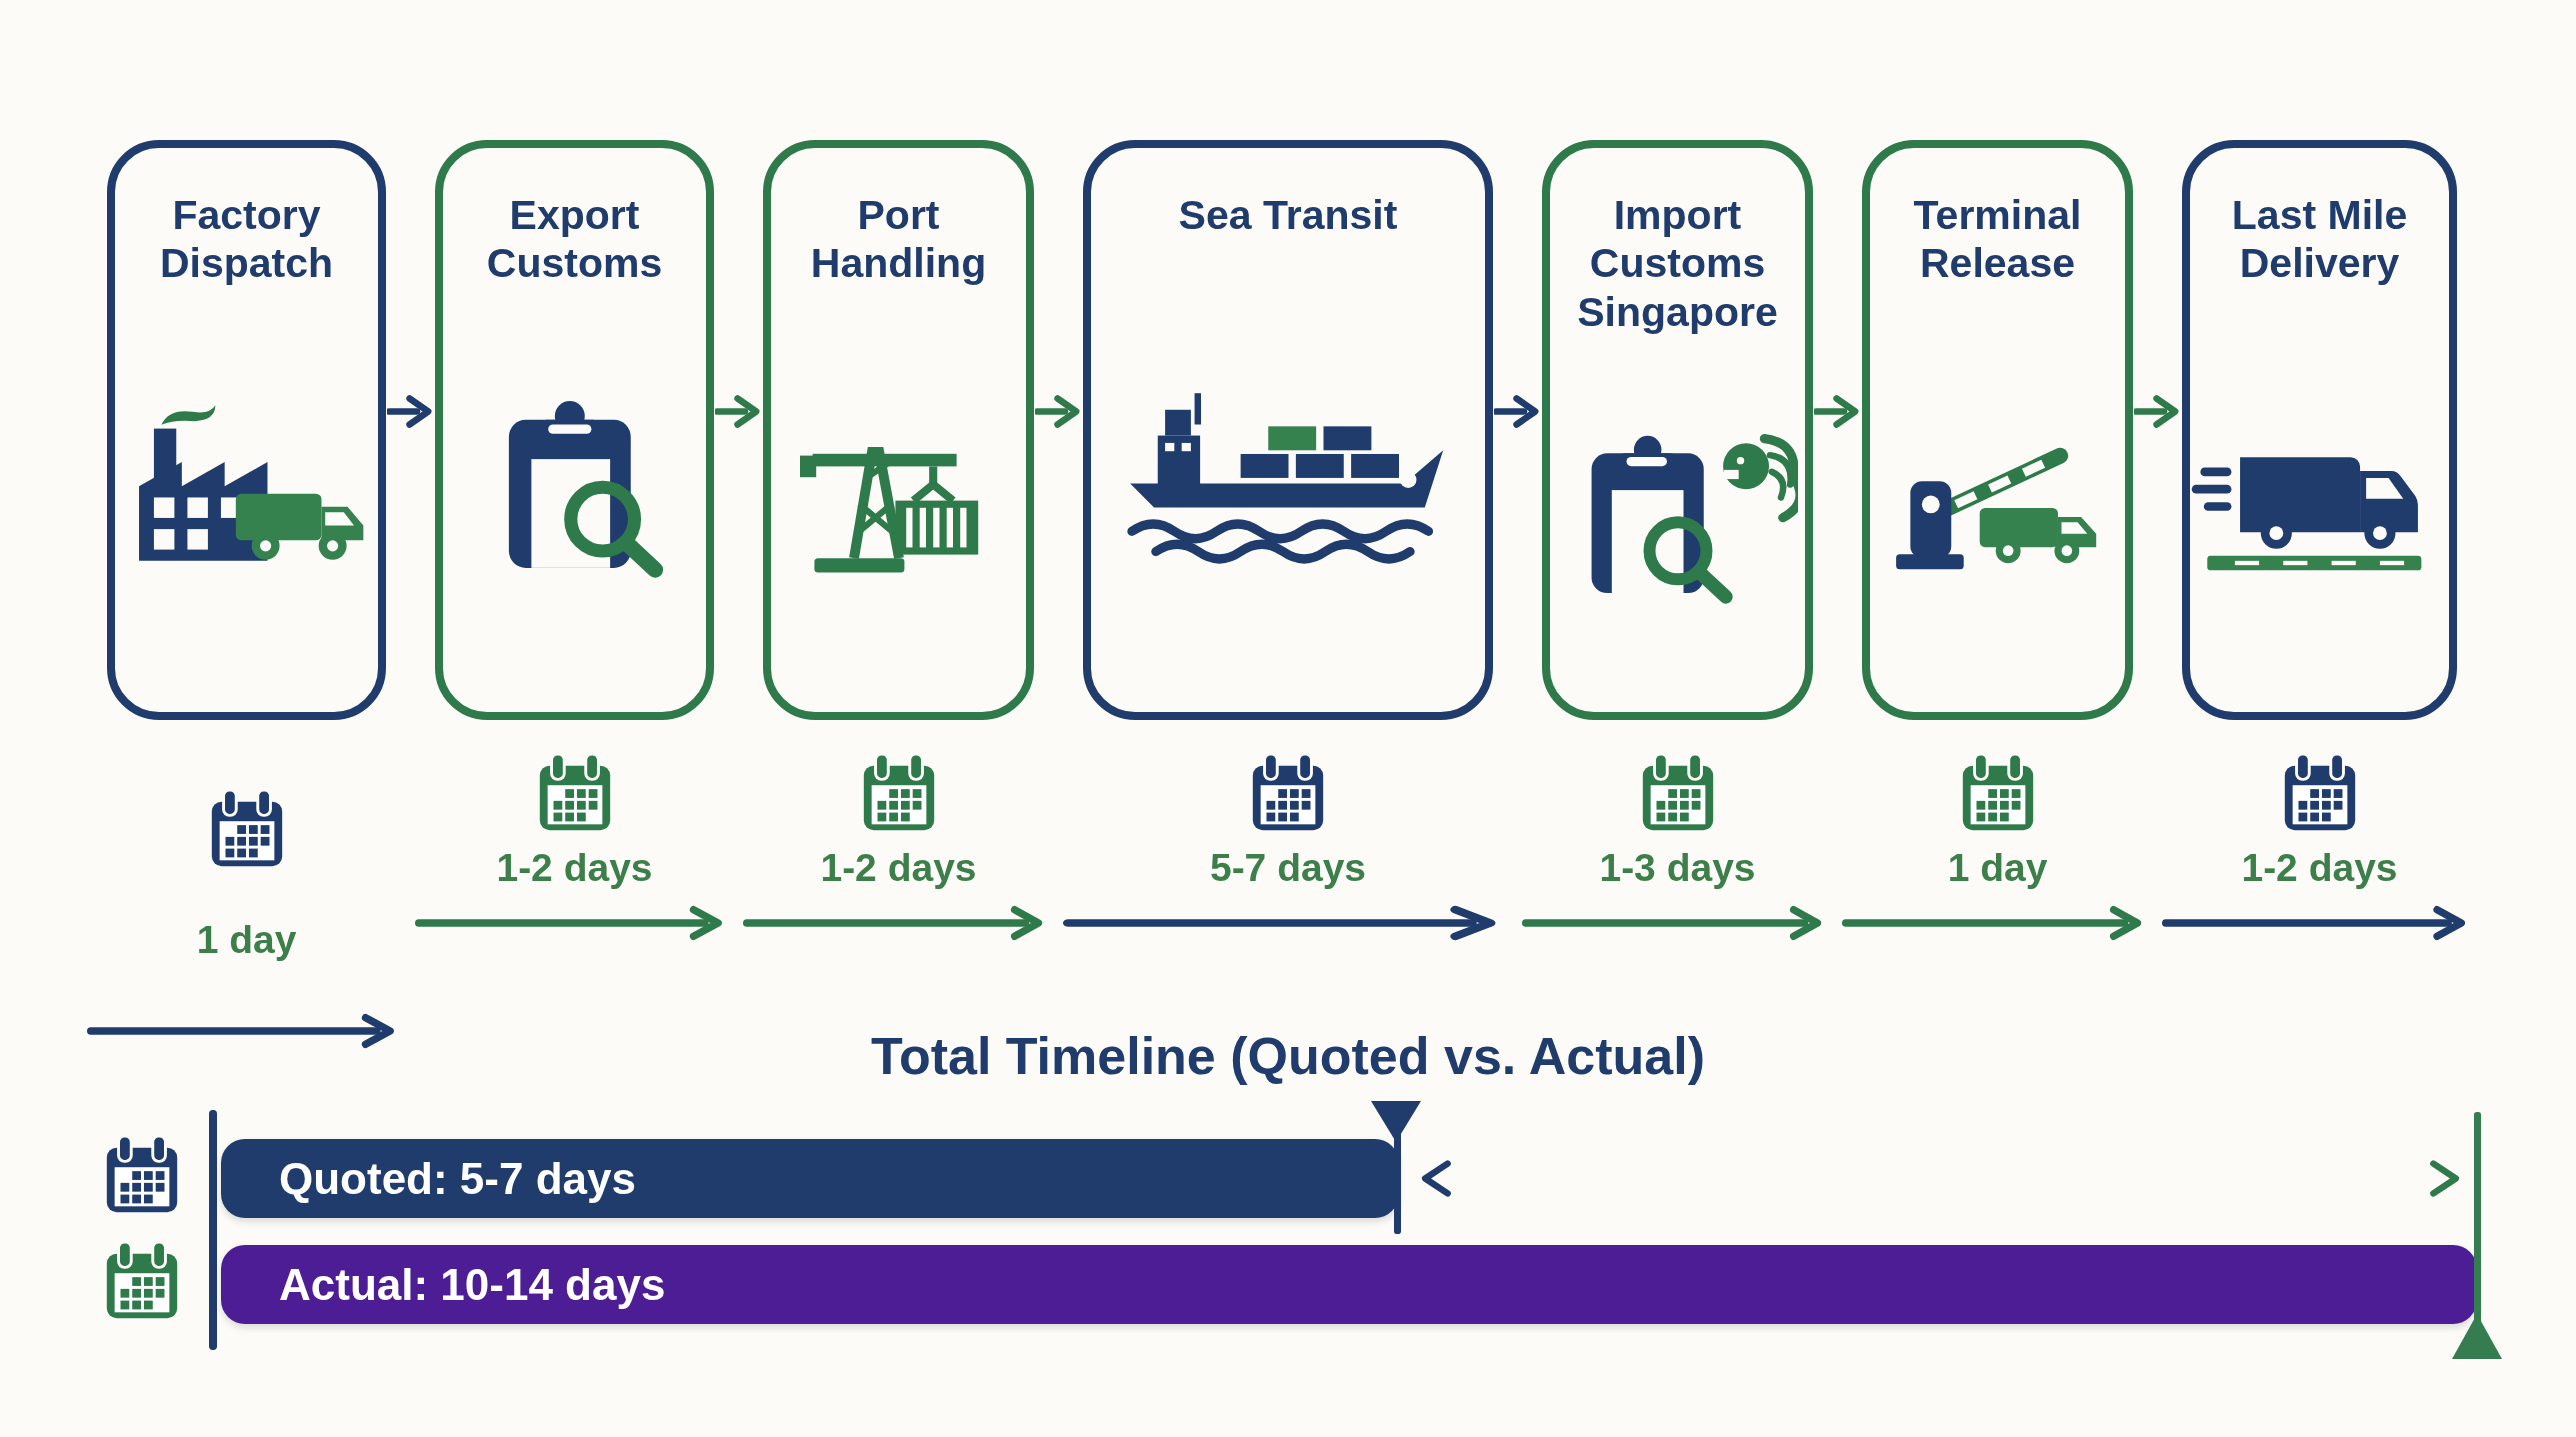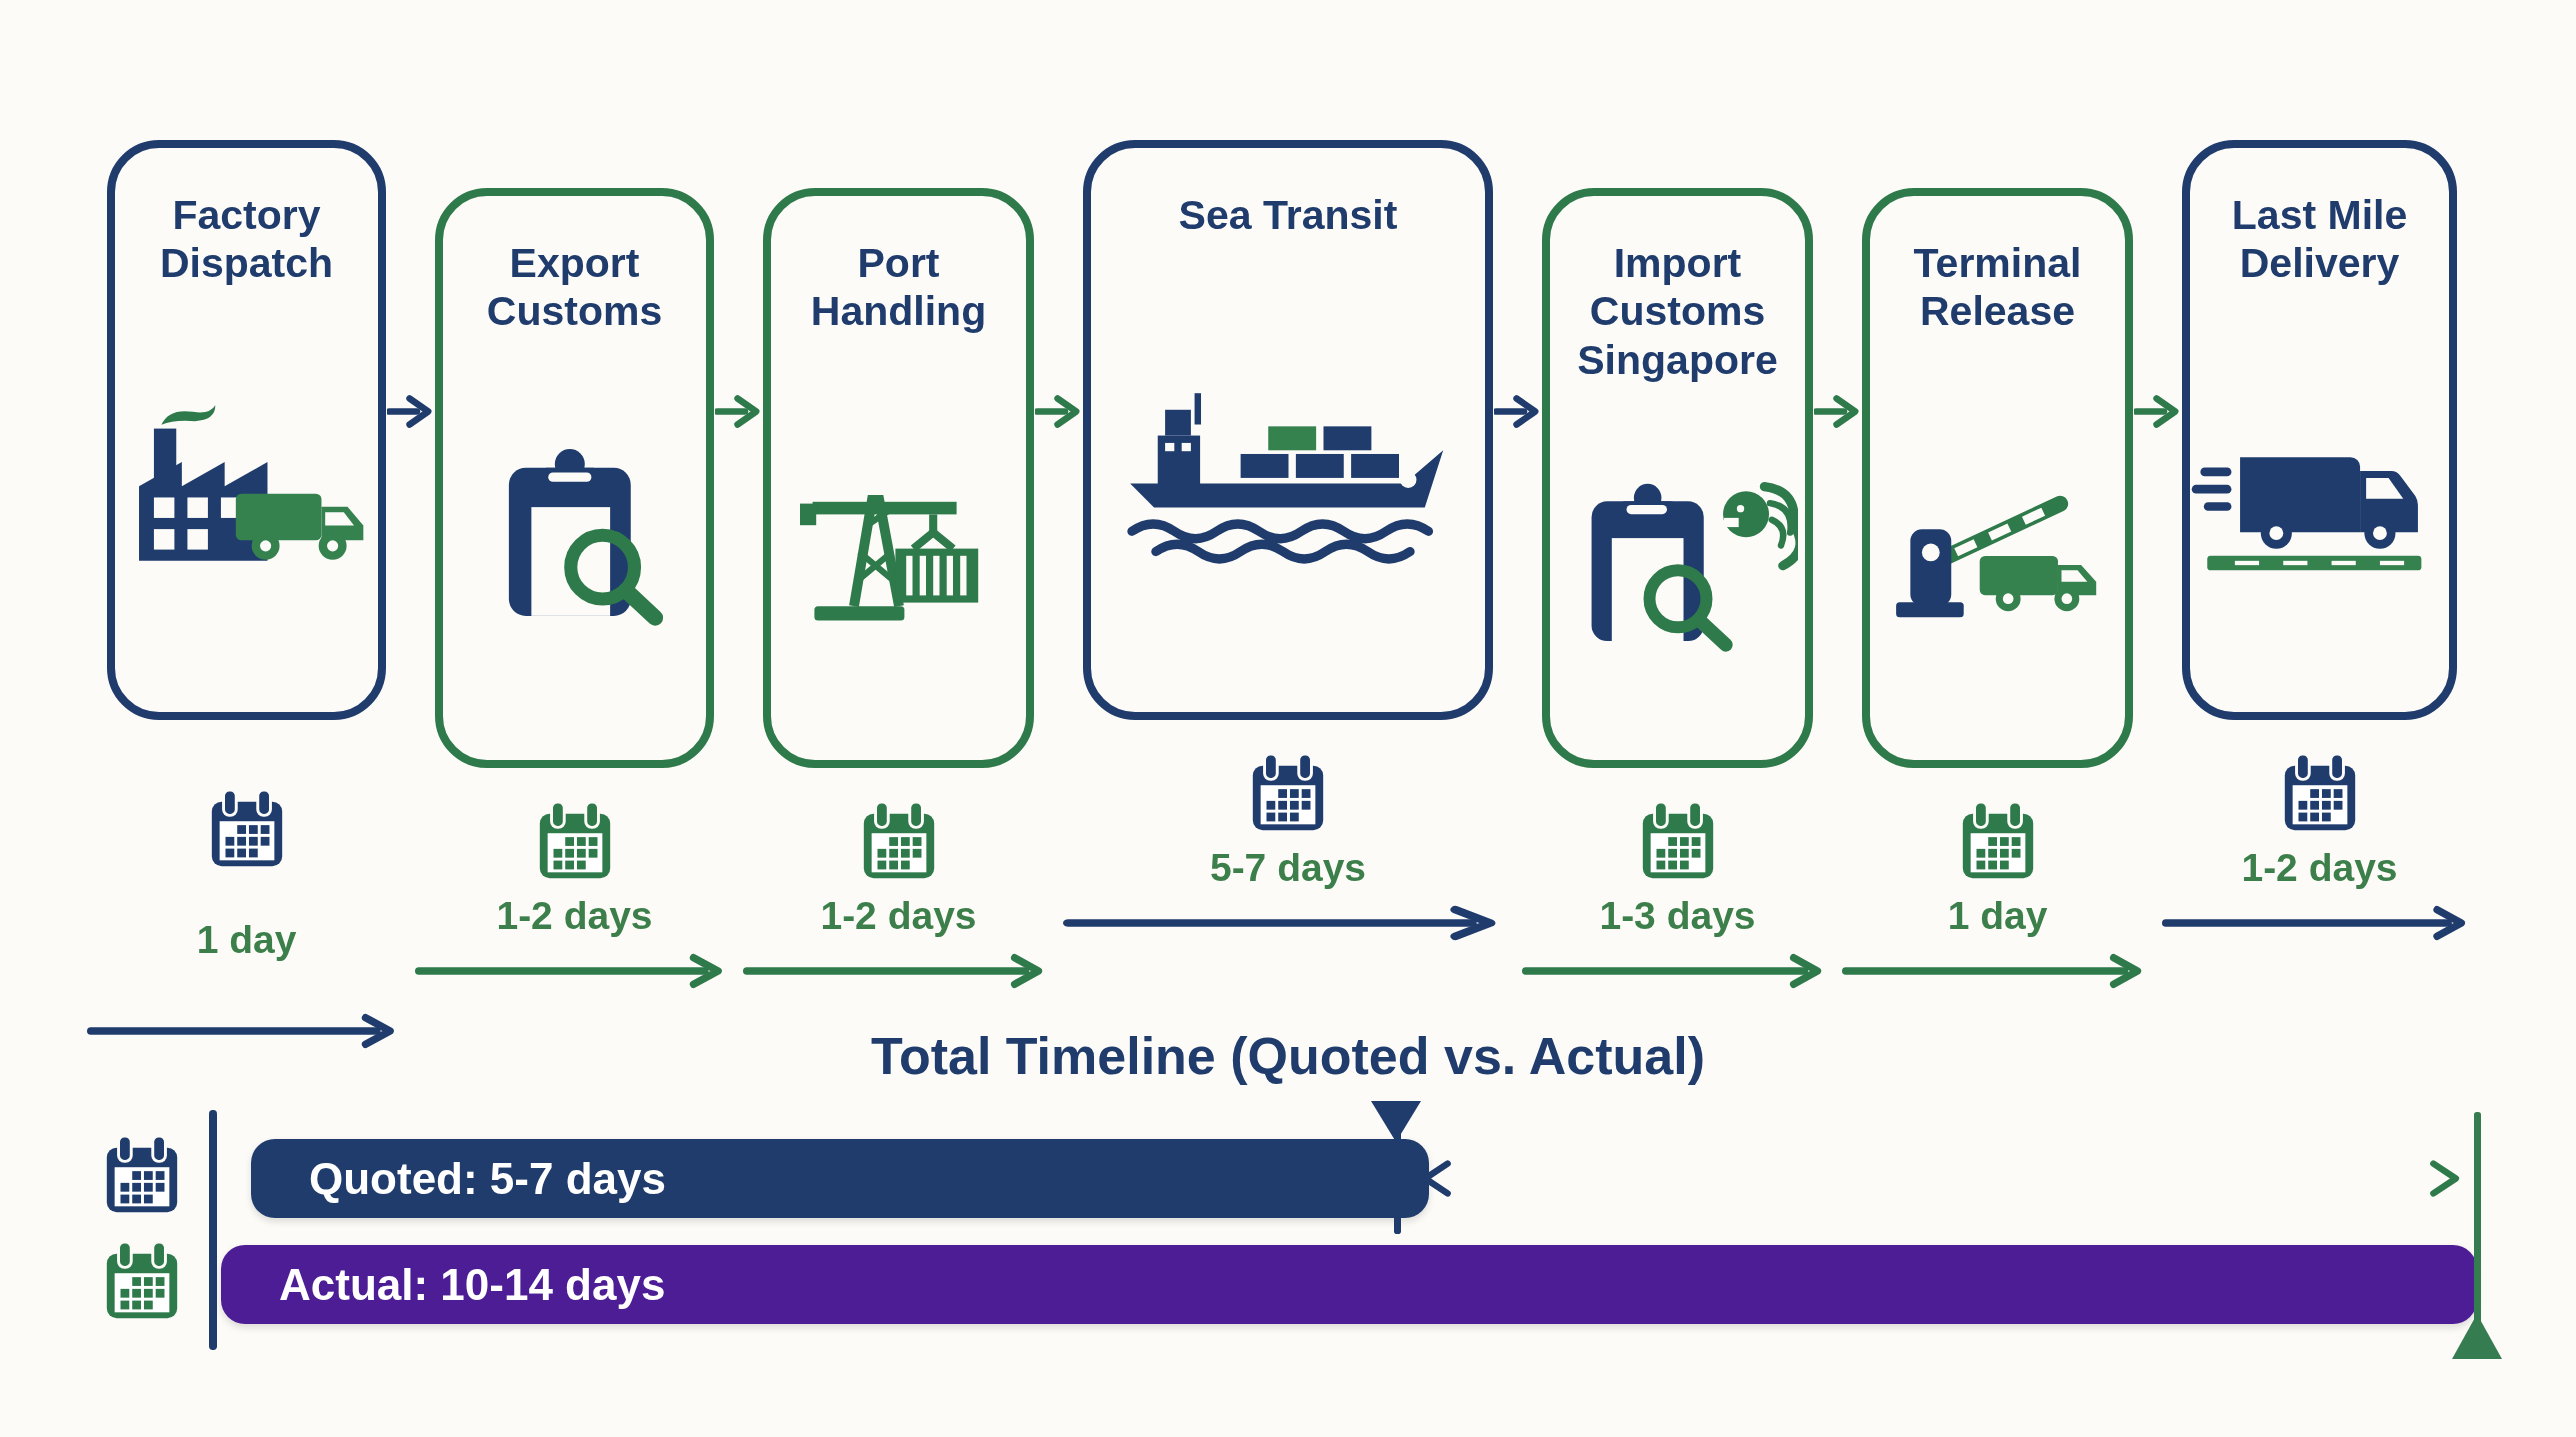--- a/index.html
+++ b/index.html
@@ -17,21 +17,21 @@
   .stage-col { position:relative; display:flex; flex-direction:column; align-items:center; }
   .w1 { width:279px;gap:36px; } .w2 { width:279px; } .w3 { width:271px; }
   .w4 { width:410px; } .w5 { width:271px; } .w6 { width:271px; } .w7 { width:275px;align-items:center; }
 
   .stage-card {
     width:100%; height:580px; border-radius:52px;
     display:flex; flex-direction:column; align-items:center;
     background:transparent;
   }
   .stage-card.theme-navy  { border:8.4px solid #1f3c6d; }
-  .stage-card.theme-green { border:8.4px solid #2f7a4b;margin-top:48px; }
+  .stage-card.theme-green { border:8.4px solid #2f7a4b; }
 
   .stage-title {
     margin-top:43px; padding:0 13px;
     font-size:41px; font-weight:bold; line-height:1.18;
     color:#1f3c6d; text-align:center;
   }
   .icon-wrap {
     flex:1; display:flex; align-items:center; justify-content:center;
     width:100%; padding-bottom:32px;
   }
@@ -63,21 +63,21 @@
   }
   .summary-cal { width:86px; height:86px; }
   .cal-quoted { left:99px; top:1134px; }
   .cal-actual { left:99px; top:1240px; }
 
   .timeline-bar {
     height:79px; border-radius:24px;
     display:flex; align-items:center;
     box-shadow:0 3.7px 7.5px rgba(0,0,0,0.12);
   }
-  .bar-quoted { left:221px; top:1139px; width:1178px; background:#1f3c6d;margin-left:30px; }
+  .bar-quoted { left:221px; top:1139px; width:1178px; background:#1f3c6d; }
   .bar-actual { left:221px; top:1245px; width:2256px; background:#4c1d95; }
   .bar-label {
     padding-left:58px; font-size:44px; font-weight:bold; color:#ffffff;
     white-space:nowrap;
   }
 
   .quoted-marker-line {
     left:1394px; top:1103px; width:6.6px; height:131px;
     background:#1f3c6d; border-radius:2.8px;
   }

